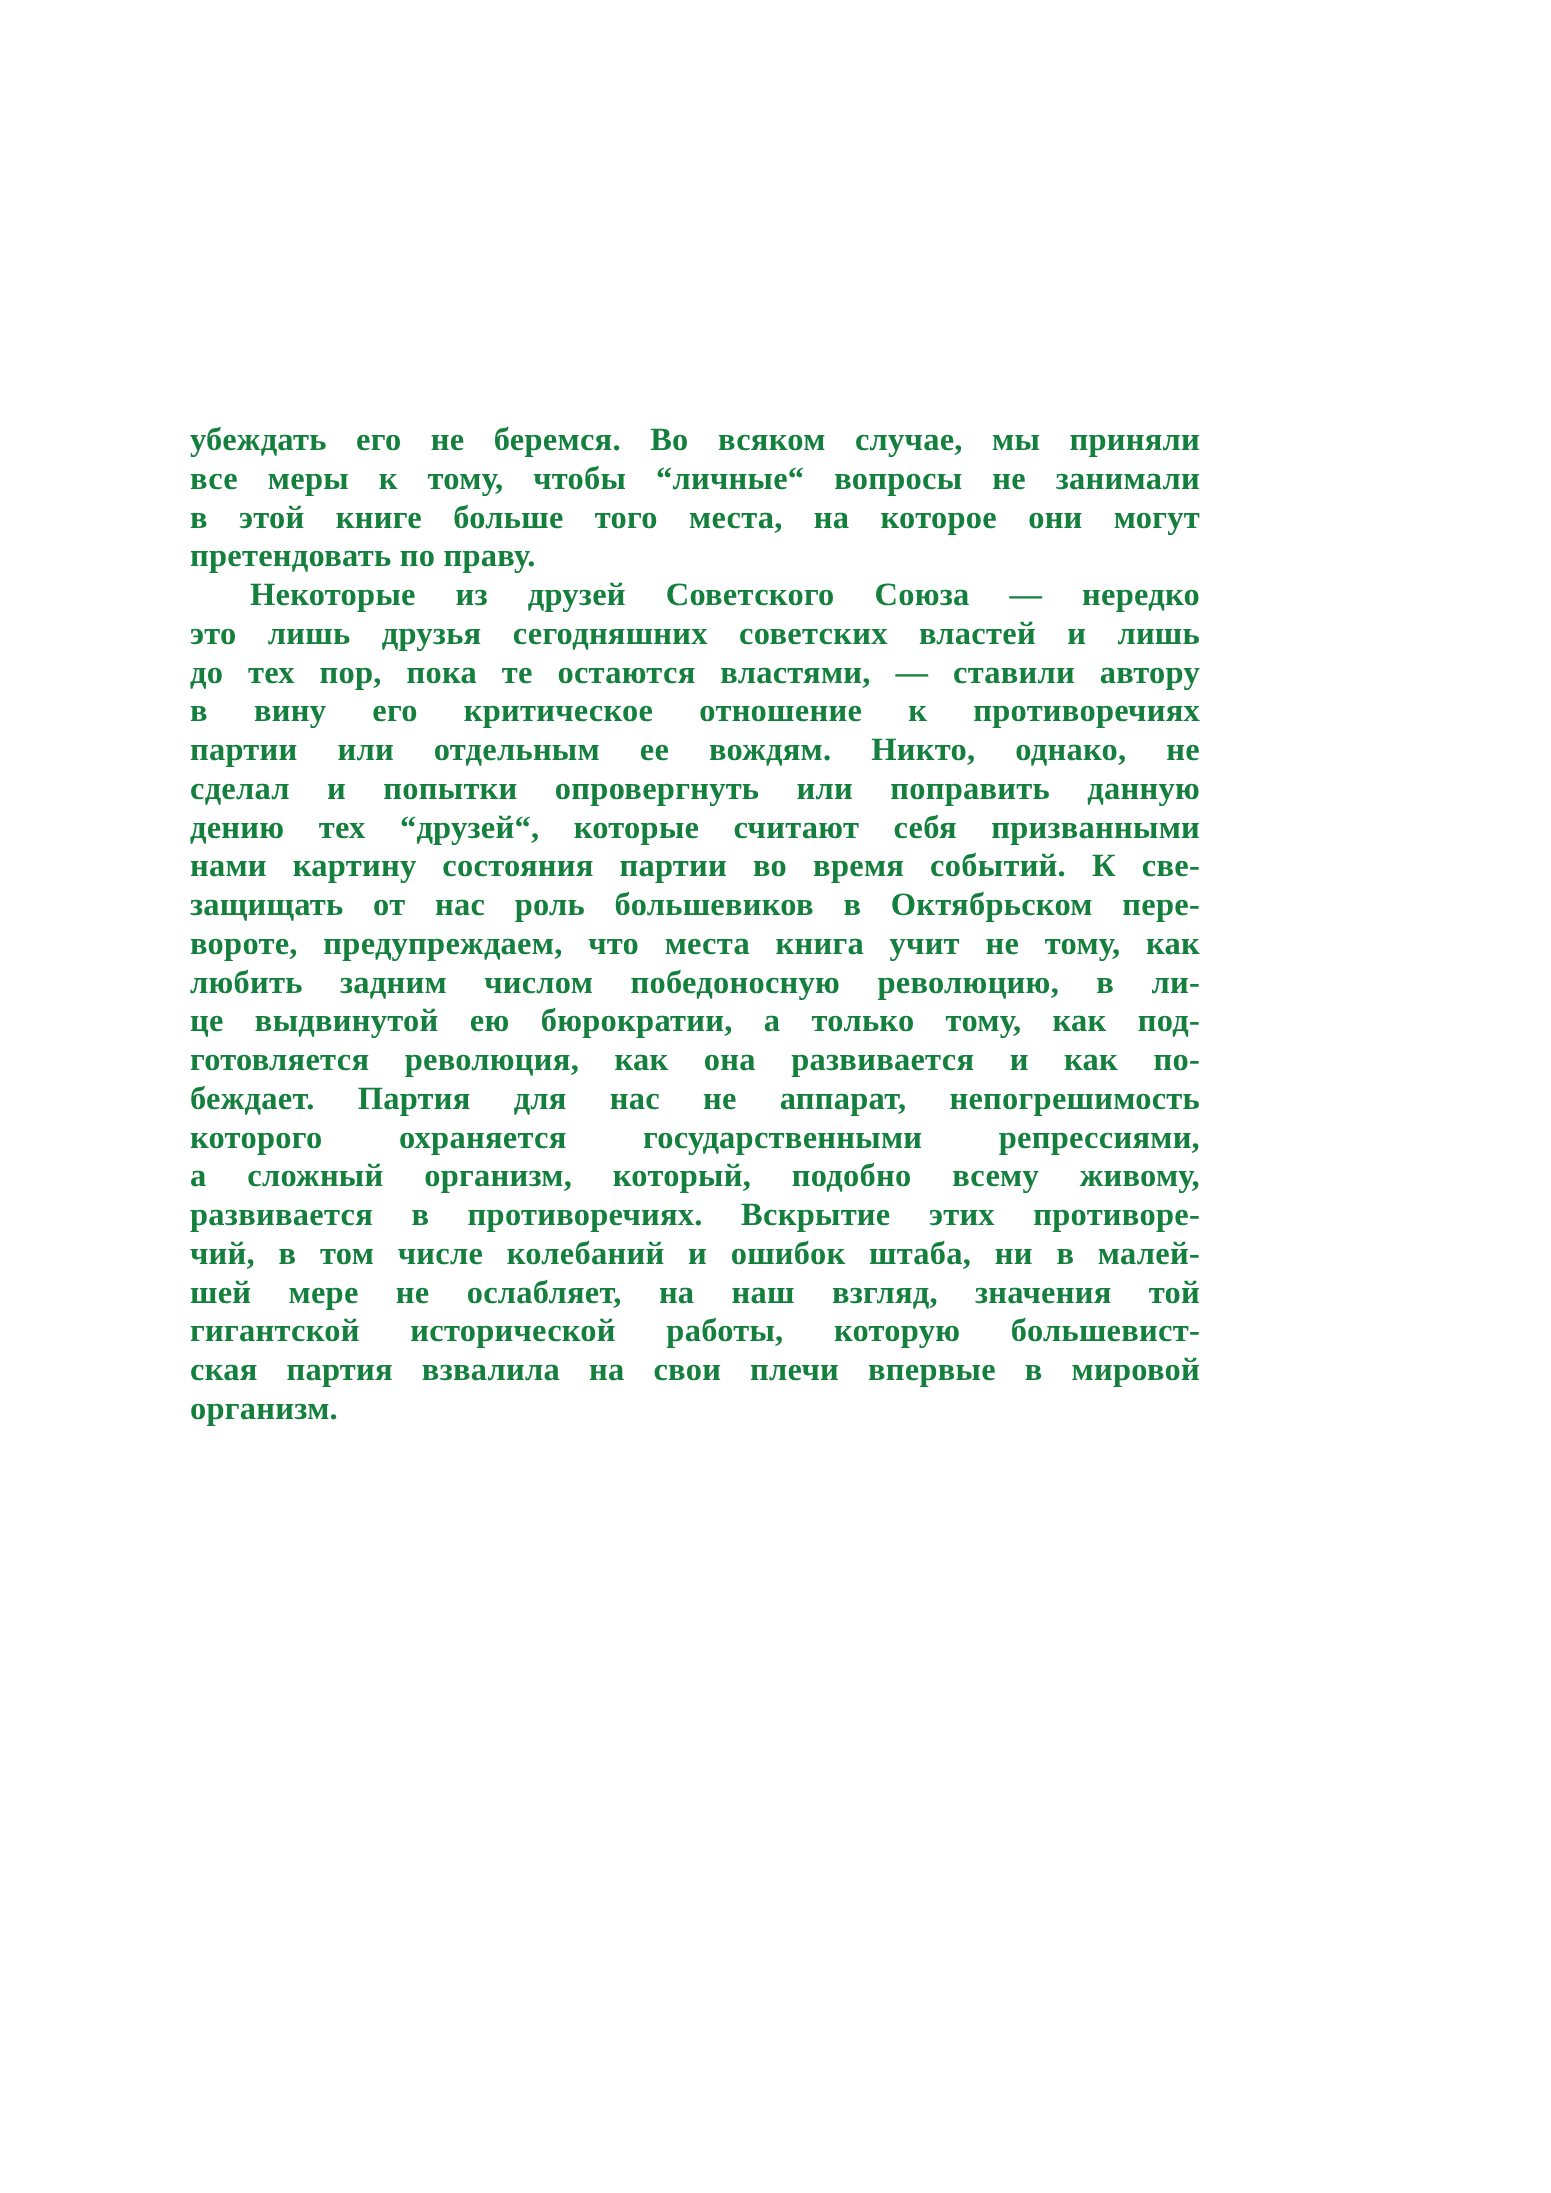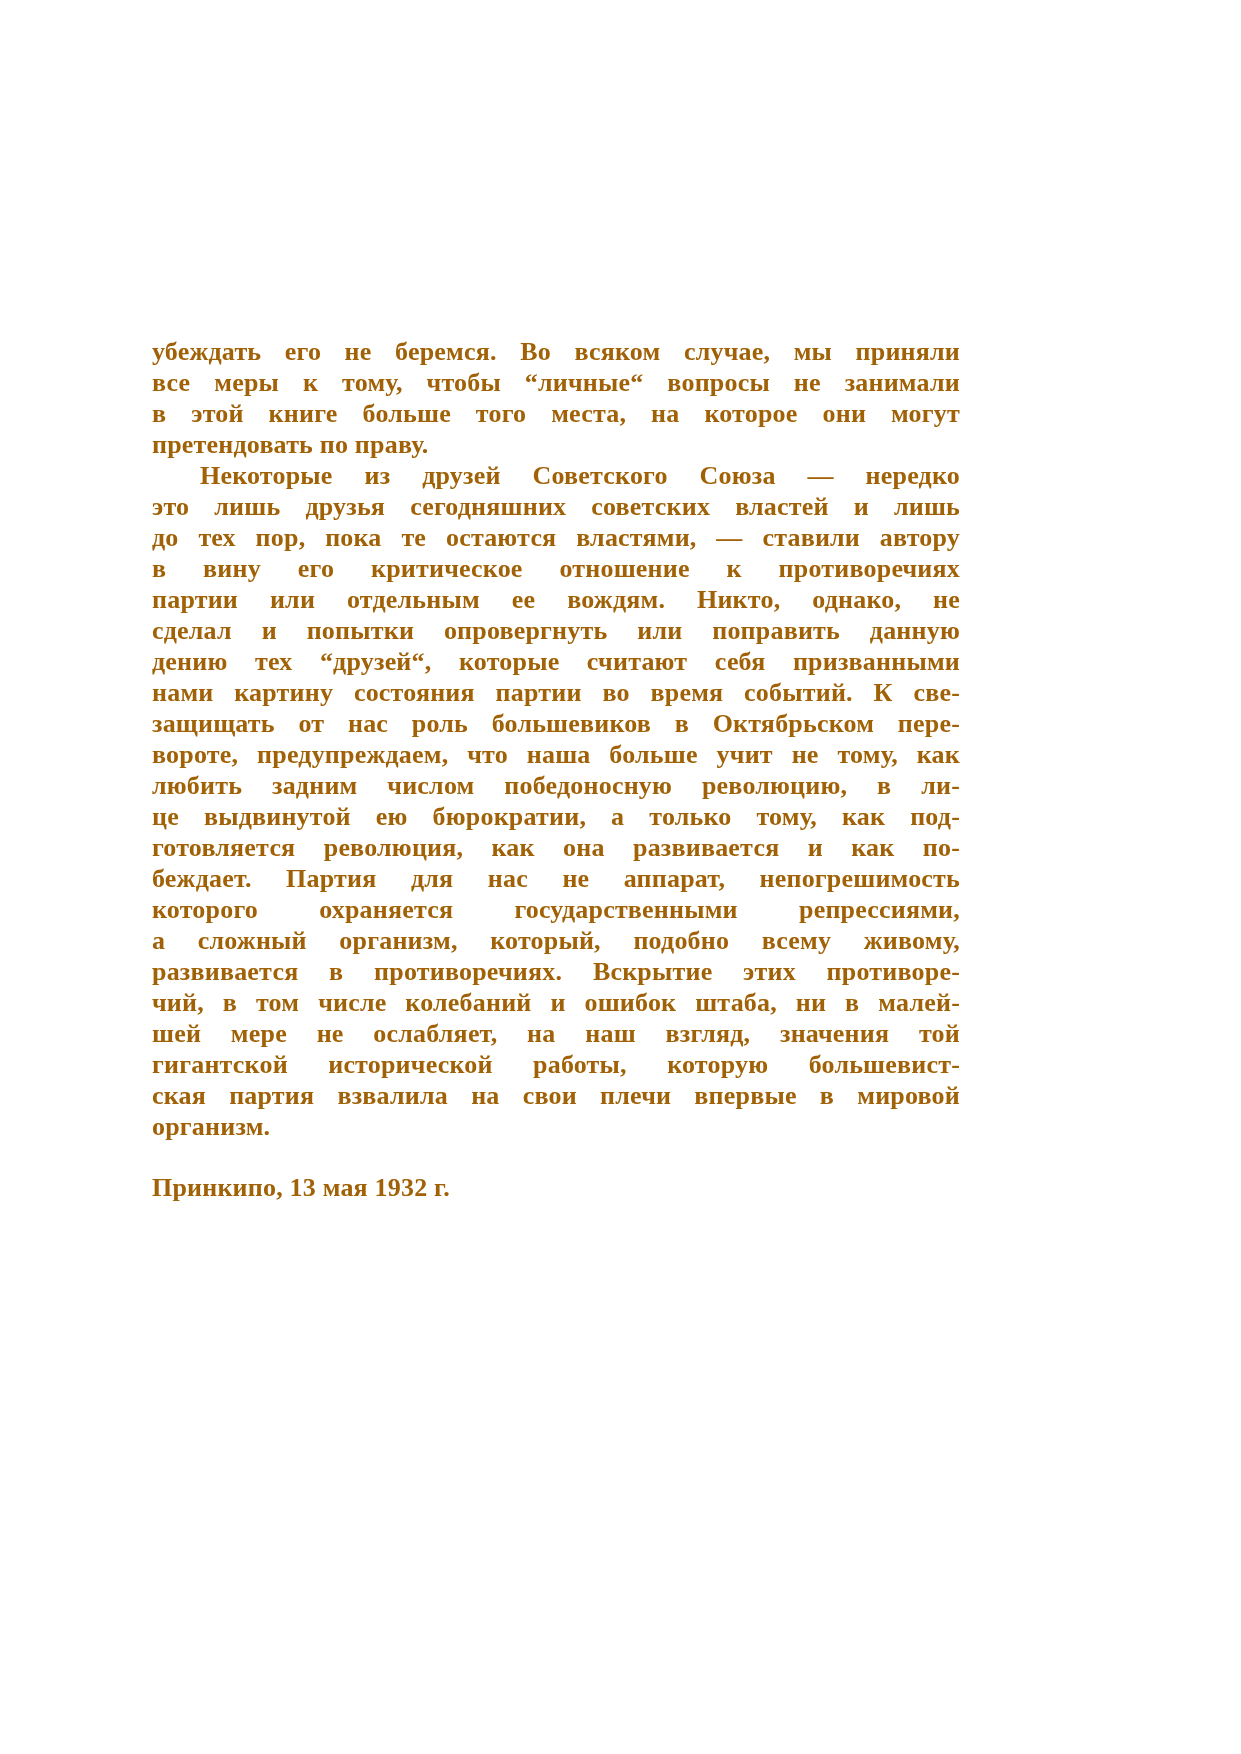--- a/index.html
+++ b/index.html
@@ -5,21 +5,21 @@
   html, body {
     margin: 0;
     padding: 0;
     background: #ffffff;
   }
   .page {
     position: relative;
     width: 1241px;
     height: 1754px;
     background: #ffffff;
-    color: #a16207;
+    color: #15803d;
     font-family: "Liberation Serif", serif;
     overflow: hidden;
   }
   .text-block {
     position: absolute;
     left: 152px;
     top: 336px;
     width: 808px;
     font-size: 26px;
     line-height: 31px;
@@ -65,30 +65,29 @@
         <div class="paragraph">
           <div class="line indent">Некоторые из друзей Советского Союза — нередко</div>
           <div class="line">это лишь друзья сегодняшних советских властей и лишь</div>
           <div class="line">до тех пор, пока те остаются властями, — ставили автору</div>
           <div class="line">в вину его критическое отношение к противоречиях</div>
           <div class="line">партии или отдельным ее вождям. Никто, однако, не</div>
           <div class="line">сделал и попытки опровергнуть или поправить данную</div>
           <div class="line">дению тех “друзей“, которые считают себя призванными</div>
           <div class="line">нами картину состояния партии во время событий. К све-</div>
           <div class="line">защищать от нас роль большевиков в Октябрьском пере-</div>
-          <div class="line">вороте, предупреждаем, что наша больше учит не тому, как</div>
+          <div class="line">вороте, предупреждаем, что места книга учит не тому, как</div>
           <div class="line">любить задним числом победоносную революцию, в ли-</div>
           <div class="line">це выдвинутой ею бюрократии, а только тому, как под-</div>
           <div class="line">готовляется революция, как она развивается и как по-</div>
           <div class="line">беждает. Партия для нас не аппарат, непогрешимость</div>
           <div class="line">которого охраняется государственными репрессиями,</div>
           <div class="line">а сложный организм, который, подобно всему живому,</div>
           <div class="line">развивается в противоречиях. Вскрытие этих противоре-</div>
           <div class="line">чий, в том числе колебаний и ошибок штаба, ни в малей-</div>
           <div class="line">шей мере не ослабляет, на наш взгляд, значения той</div>
           <div class="line">гигантской исторической работы, которую большевист-</div>
           <div class="line">ская партия взвалила на свои плечи впервые в мировой</div>
           <div class="line last">организм.</div>
         </div>
       </div>
-    <div class="dateline">Принкипо, 13 мая 1932 г.</div>
   </div>
 </div>
 
 </body></html>

